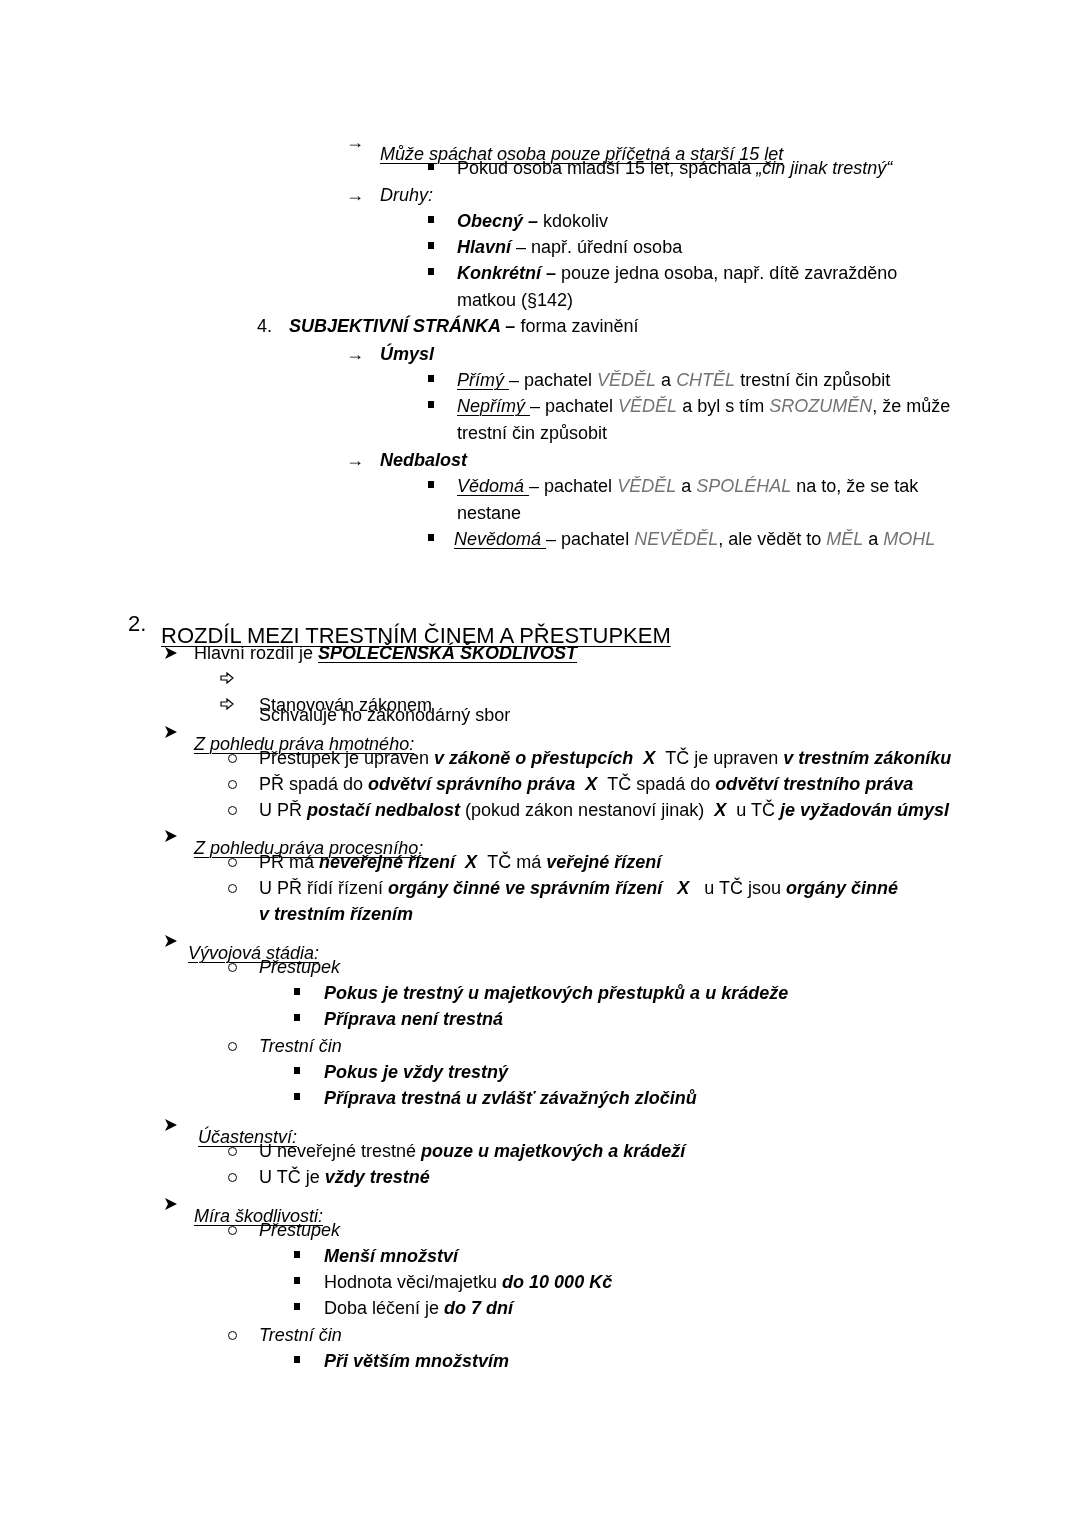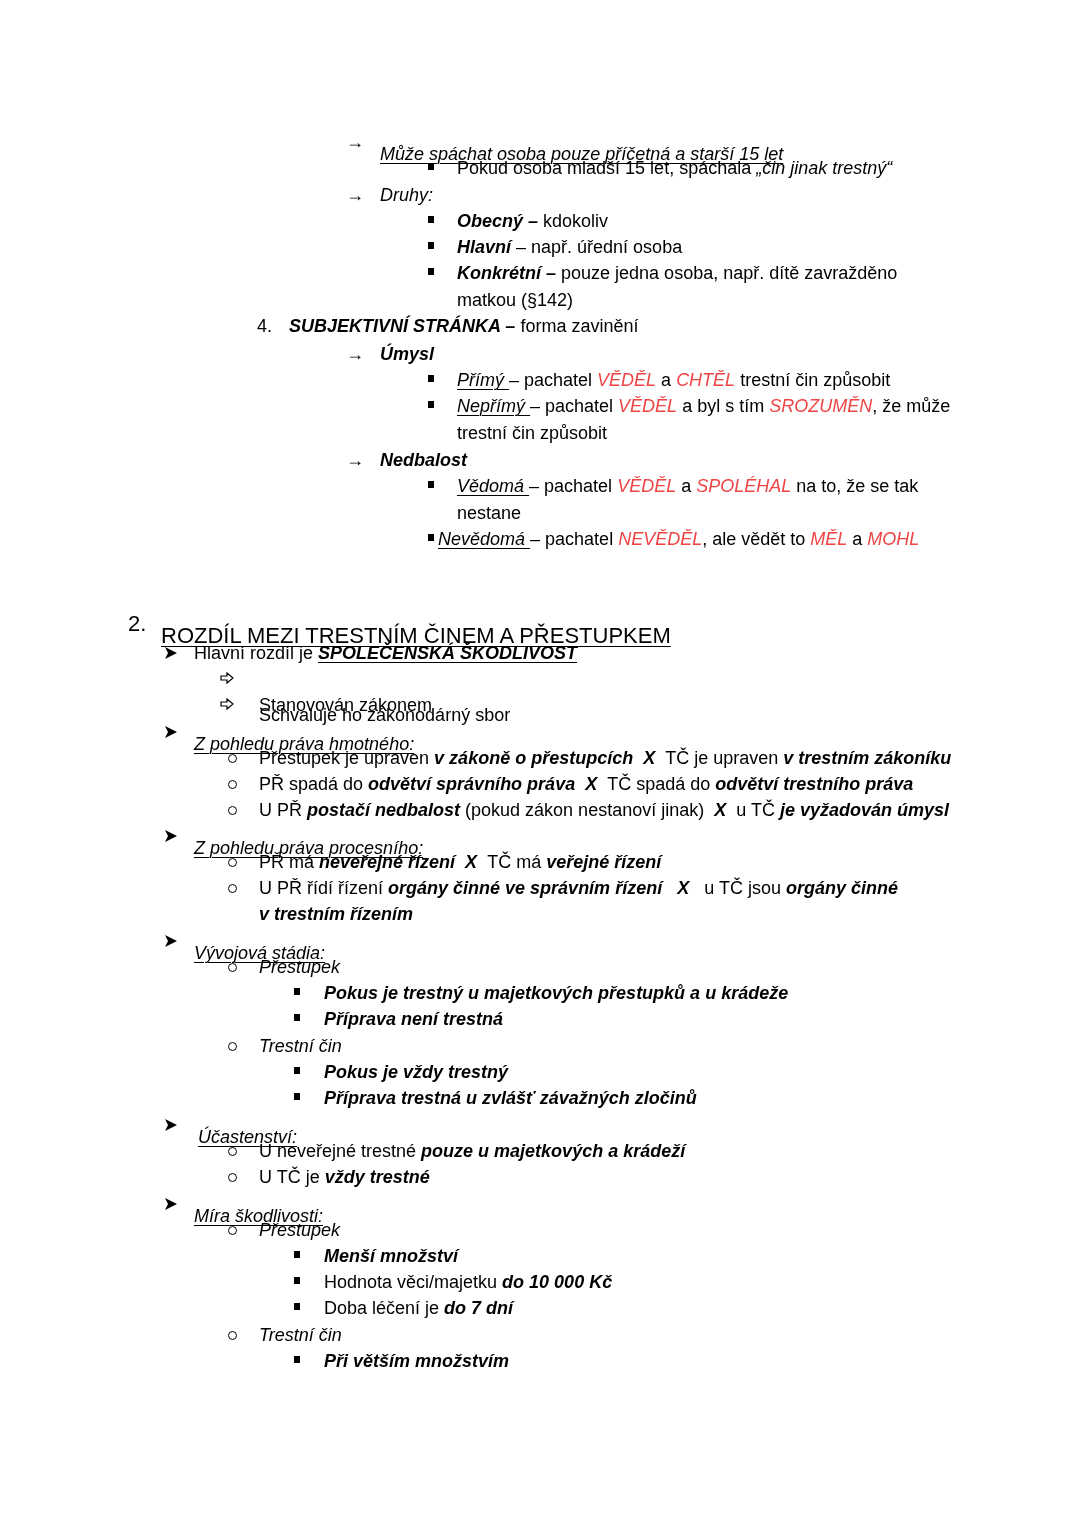--- a/index.html
+++ b/index.html
@@ -7,21 +7,21 @@
     width: 1080px; height: 1527px; position: relative; overflow: hidden;
     font-family: "Liberation Sans", "DejaVu Sans", sans-serif;
     color: #000; font-size: 18px;
   }
   .line { position: absolute; white-space: nowrap; line-height: 26px; height: 26px; }
   .mk { position: absolute; line-height: 26px; height: 26px; display: inline-block; }
   .sq { position: absolute; width: 6px; height: 7px; background: #000; }
   .i { font-style: italic; }
   .b { font-weight: bold; font-style: italic; }
   .u { text-decoration: underline; text-decoration-thickness: 1px; text-underline-offset: 3px; margin-top: 12px; }
-  .red { color: #ef4444; }
+  .red { color: #737373; }
   .h2 { font-size: 22px; line-height: 30px; height: 30px; }
   .circle { position: absolute; width: 9px; height: 9px; border: 1.3px solid #000; border-radius: 50%; box-sizing: border-box; }
   svg.ico { position: absolute; }
 </style>
 </head>
 <body>
 
 <span class="mk" style="left:346px;top:129px;">→</span>
 <div class="line i u" style="left:380px;top:129px;">Může spáchat osoba pouze příčetná a starší 15 let</div>
 
@@ -67,21 +67,21 @@
 
 <span class="mk" style="left:346px;top:447px;">→</span>
 <div class="line b i" style="left:380px;top:447px;">Nedbalost</div>
 
 <div class="sq" style="left:428px;top:481px;"></div>
 <div class="line" style="left:457px;top:473px;">
   <span class="i u">Vědomá </span><span>– pachatel </span><span class="i red">VĚDĚL</span><span> a </span><span class="i red">SPOLÉHAL</span><span> na to, že se tak</span>
 </div>
 <div class="line" style="left:457px;top:500px;">nestane</div>
 <div class="sq" style="left:428px;top:534px;"></div>
-<div class="line" style="left:438px;top:526px;">
+<div class="line" style="left:454px;top:526px;">
   <span class="i u">Nevědomá </span><span>– pachatel </span><span class="i red">NEVĚDĚL</span><span>, ale vědět to </span><span class="i red">MĚL</span><span> a </span><span class="i red">MOHL</span>
 </div>
 
 <div class="line h2" style="left:128px;top:609px;">2.</div>
 <div class="line h2 u" style="left:161px;top:609px;">ROZDÍL MEZI TRESTNÍM ČINEM A PŘESTUPKEM</div>
 
 <svg class="ico" style="left:164px;top:646px;" width="14" height="14" viewBox="0 0 14 14">
     <path d="M1 1 L13 7 L1 13 L4 7 Z" fill="#000"></path>
   </svg>
 <div class="line" style="left:194px;top:640px;">
@@ -125,21 +125,21 @@
 </div>
 <div class="circle" style="left:228px;top:884px;"></div>
 <div class="line" style="left:259px;top:875px;">
   <span>U PŘ řídí řízení </span><span class="b i">orgány činné ve správním řízení</span>&nbsp;&nbsp;&nbsp;<span class="b">X</span>&nbsp;&nbsp;&nbsp;<span>u TČ jsou </span><span class="b i">orgány činné</span>
 </div>
 <div class="line b i" style="left:259px;top:901px;">v trestním řízením</div>
 
 <svg class="ico" style="left:164px;top:934px;" width="14" height="14" viewBox="0 0 14 14">
     <path d="M1 1 L13 7 L1 13 L4 7 Z" fill="#000"></path>
   </svg>
-<div class="line i u" style="left:194px;top:928px;">Vývojová stádia:</div>
+<div class="line i u" style="left:188px;top:928px;">Vývojová stádia:</div>
 
 <div class="circle" style="left:228px;top:963px;"></div>
 <div class="line i" style="left:259px;top:954px;">Přestupek</div>
 <div class="sq" style="left:294px;top:988px;"></div>
 <div class="line b i" style="left:324px;top:980px;">Pokus je trestný u majetkových přestupků a u krádeže</div>
 <div class="sq" style="left:294px;top:1014px;"></div>
 <div class="line b i" style="left:324px;top:1006px;">Příprava není trestná</div>
 
 <div class="circle" style="left:228px;top:1042px;"></div>
 <div class="line i" style="left:259px;top:1033px;">Trestní čin</div>

